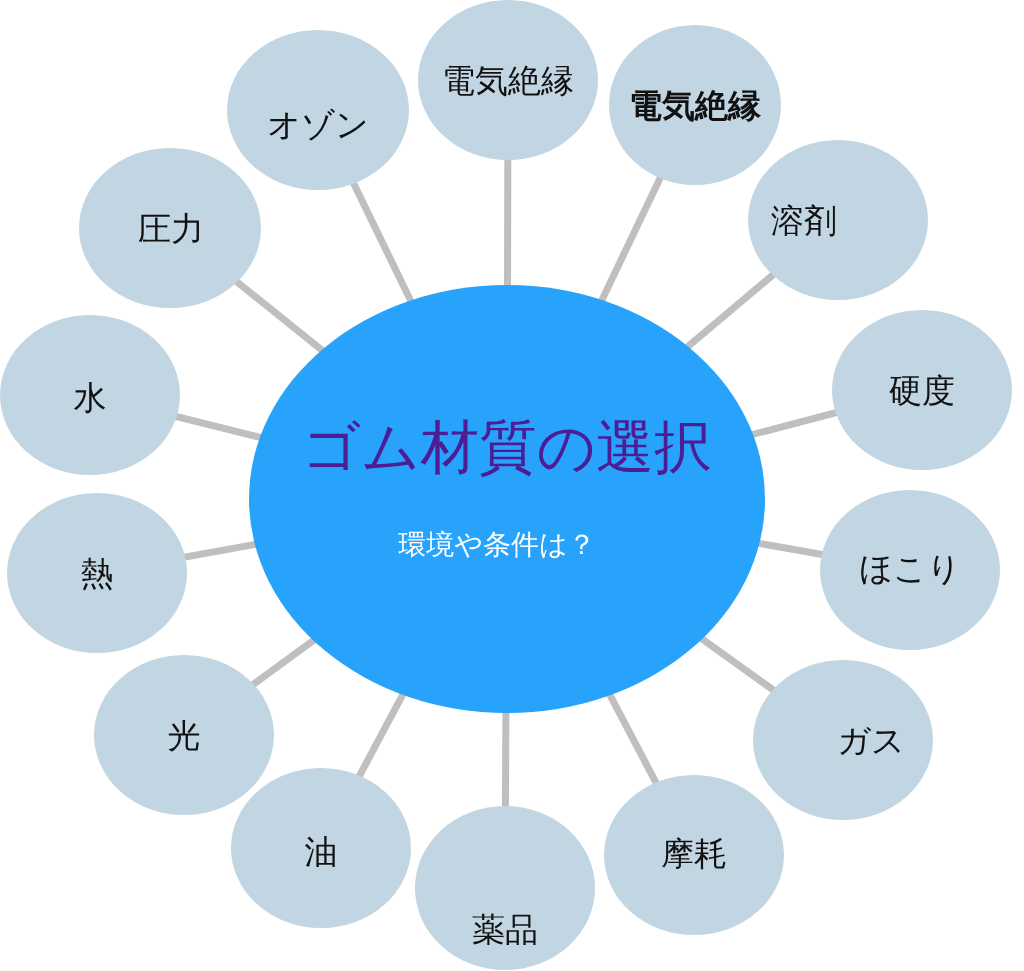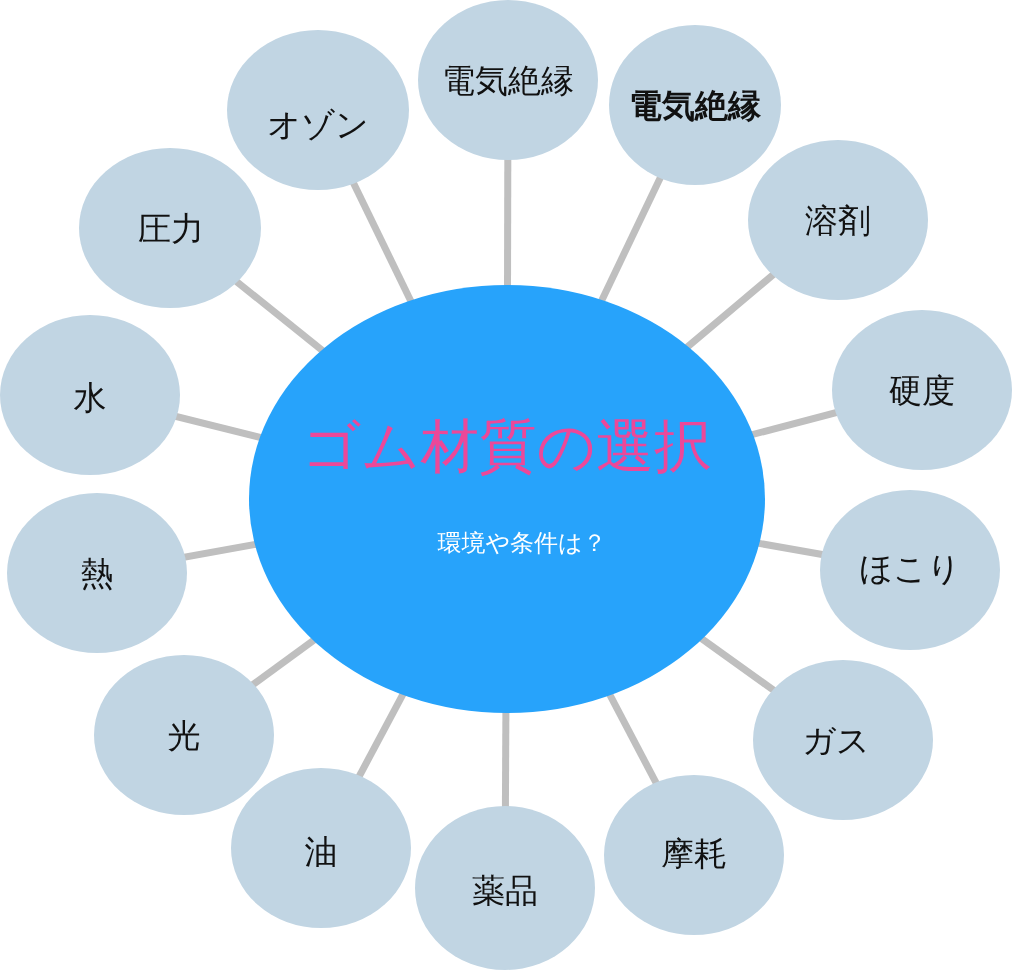--- a/index.html
+++ b/index.html
@@ -8,25 +8,25 @@
     .connector { stroke: #bfbfbf; stroke-width: 7; }
     .node-shape { fill: #c1d5e3; }
     .center-shape { fill: #27a3fb; }
     .node-label {
       position: absolute; transform: translate(-50%, -50%);
       font-family: "DejaVu Sans", sans-serif; font-size: 33px; color: #111111;
       white-space: nowrap; text-align: center; line-height: 1;
     }
     .center-title {
       position: absolute; left: 507px; top: 447px; transform: translate(-50%, -50%);
-      font-family: Liberation Serif, serif; font-size: 58px; color: #ec4899; white-space: nowrap; line-height: 1;
+      font-family: Liberation Sans, sans-serif; font-size: 58px; color: #4c1d95; white-space: nowrap; line-height: 1;
     }
     .center-subtitle {
-      position: absolute; left: 522px; top: 545px; transform: translate(-50%, -50%);
-      font-family: Liberation Mono, monospace; font-size: 24px; color: #ffffff; white-space: nowrap; line-height: 1;
+      position: absolute; left: 497px; top: 545px; transform: translate(-50%, -50%);
+      font-family: Liberation Serif, serif; font-size: 28px; color: #ffffff; white-space: nowrap; line-height: 1;
     }
   </style>
 </head>
 <body>
 
 <div id="diagram">
   <svg id="canvas" width="1024" height="971" viewBox="0 0 1024 971">
 
     <g>
       <line class="connector" x1="507" y1="499" x2="508" y2="80"></line>
@@ -63,25 +63,25 @@
     </g>
 
     <ellipse class="center-shape" cx="507" cy="499" rx="258" ry="214"></ellipse>
   </svg>
 
   <div class="center-title">ゴム材質の選択</div>
   <div class="center-subtitle">環境や条件は？</div>
 
   <div class="node-label" style="left:508px; top:80px;">電気絶縁</div>
   <div class="node-label" style="left:695px; top:105px;font-weight:bold;">電気絶縁</div>
-  <div class="node-label" style="left:838px; top:220px;">溶剤</div>
+  <div class="node-label" style="left:804px; top:220px;">溶剤</div>
   <div class="node-label" style="left:922px; top:390px;">硬度</div>
   <div class="node-label" style="left:910px; top:568px;">ほこり</div>
-  <div class="node-label" style="left:836px; top:740px;">ガス</div>
+  <div class="node-label" style="left:871px; top:740px;">ガス</div>
   <div class="node-label" style="left:694px; top:853px;text-align:right;">摩耗</div>
-  <div class="node-label" style="left:505px; top:890px;">薬品</div>
+  <div class="node-label" style="left:505px; top:929px;">薬品</div>
   <div class="node-label" style="left:321px; top:851px;">油</div>
   <div class="node-label" style="left:184px; top:735px;">光</div>
   <div class="node-label" style="left:97px; top:573px;">熱</div>
   <div class="node-label" style="left:90px; top:397px;">水</div>
   <div class="node-label" style="left:171px; top:228px;">圧力</div>
   <div class="node-label" style="left:318px; top:124px;">オゾン</div>
 </div>
 
 </body></html>

